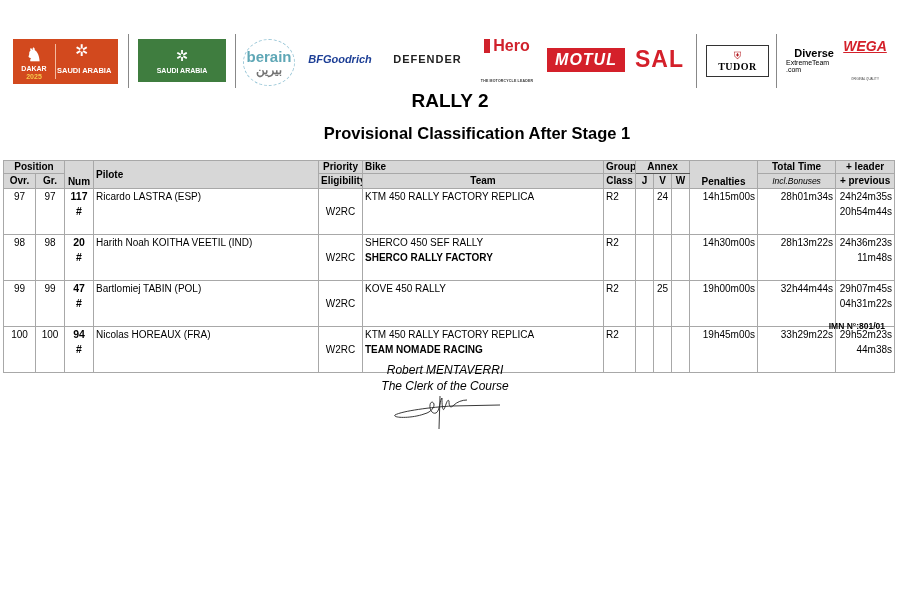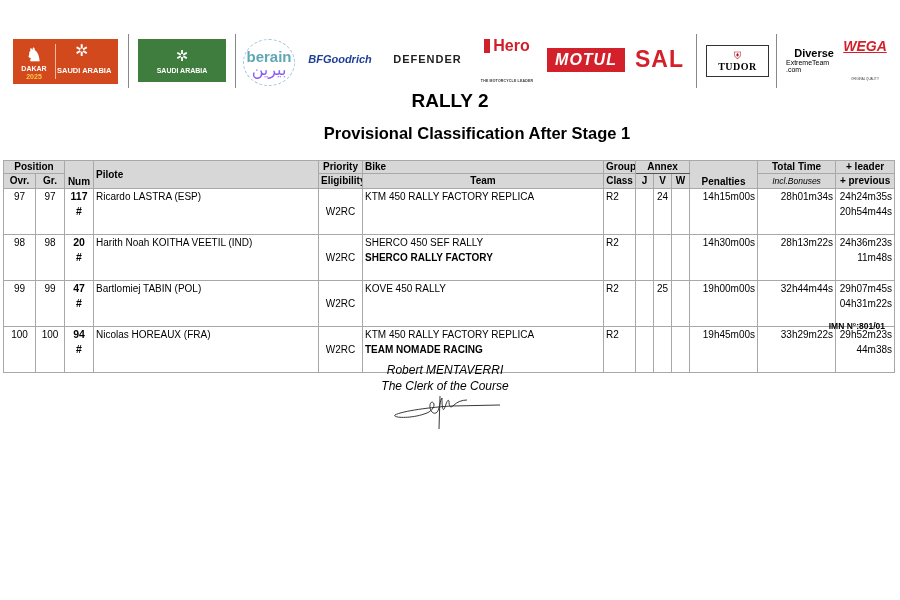--- a/index.html
+++ b/index.html
@@ -15,21 +15,21 @@
   .dakar .mark .yr { color:#f6c84a; }
   .dakar .sep { position:absolute; left:42px; top:5px; width:1px; height:35px; background:#f3b99e; }
   .dakar .palm { position:absolute; left:62px; top:2px; font-size:16px; color:#fff; }
   .dakar .txt { position:absolute; left:44px; top:27px; font-size:7.5px; font-weight:bold; }
   .vsep { position:absolute; top:2px; width:1px; height:54px; background:#888; }
   .saudi { left:138px; top:7px; width:88px; height:43px; background:#3f7d3f; color:#fff; flex-direction:column; }
   .saudi .palm { font-size:15px; line-height:17px; }
   .saudi .txt { font-size:7px; font-weight:bold; margin-top:3px; }
   .berain { left:243px; top:7px; width:50px; height:45px; flex-direction:column; border-radius:50%; border:1px dashed #9cc8d8; }
   .berain .en { color:#5fa7b6; font-size:15px; font-weight:bold; line-height:15px; }
-  .berain .ar { color:#8b5cf6; font-size:16px; font-weight:normal; line-height:12px; }
+  .berain .ar { color:#737373; font-size:12px; font-weight:bold; line-height:12px; }
   .bfg { left:300px; top:15px; width:80px; height:24px; color:#1d3f96; font-style:italic; font-weight:bold; font-size:11px; }
   .defender { left:385px; top:15px; width:85px; height:24px; color:#222; font-size:11px; font-weight:bold; letter-spacing:1px; }
   .hero { left:475px; top:10px; width:64px; height:36px; flex-direction:column;gap:24px; }
   .hero .h { color:#d0212b; font-weight:bold; font-size:16px; line-height:18px; }
   .hero .h .k { display:inline-block; width:6px; height:14px; background:#d0212b; margin-right:3px; vertical-align:-2px; }
   .hero .s { font-size:3.5px; font-weight:bold; color:#333; letter-spacing:0.2px; }
   .motul { left:547px; top:16px; width:78px; height:24px; background:#d4202a; color:#fff; font-weight:bold; font-style:italic; font-size:16px; letter-spacing:1px; }
   .sal { left:632px; top:14px; width:55px; height:26px; color:#d4202a; font-weight:bold; font-size:23px; letter-spacing:1px; }
   .tudor { left:706px; top:13px; width:61px; height:30px; border:1px solid #333; flex-direction:column; }
   .tudor .shield { color:#b3161c; font-size:10px; line-height:10px; }

